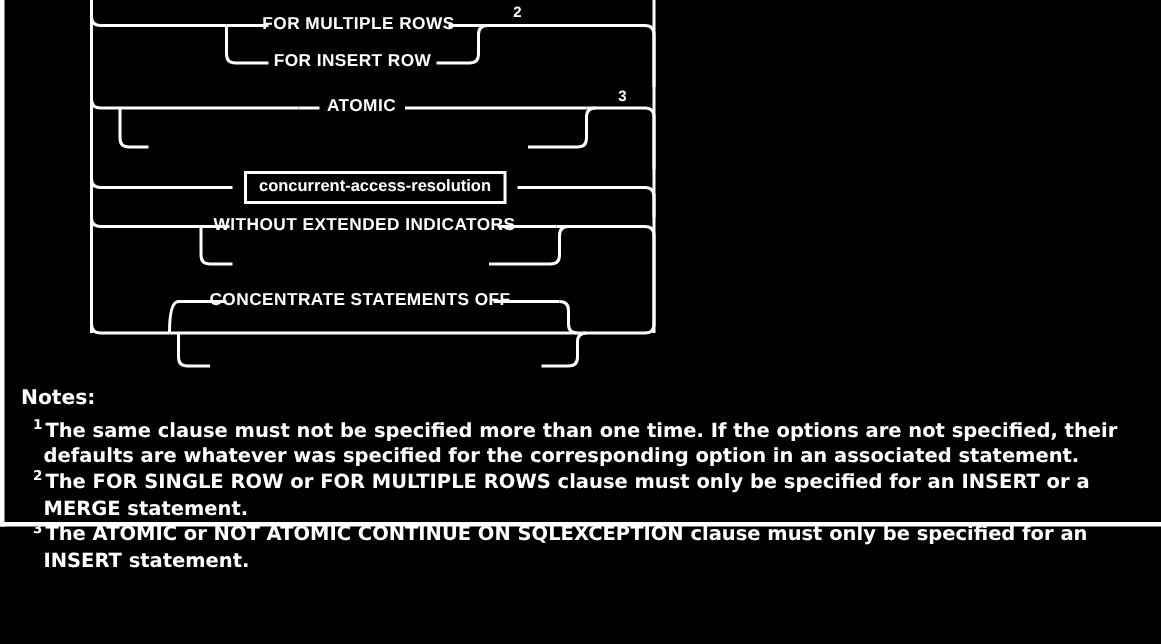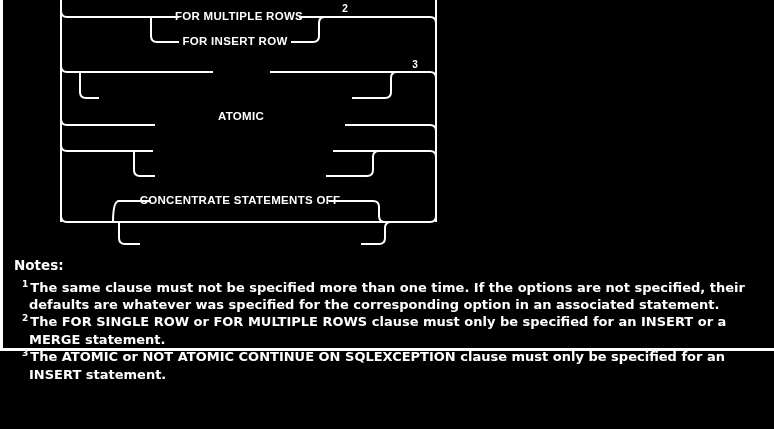--- a/index.html
+++ b/index.html
@@ -163,24 +163,26 @@
 
       <path d="M433,-6 L433,222" stroke-width="2"></path>
 
       <path d="M58,-6 L433,-6" stroke-width="2"></path>
     </svg>
 
     <div class="rr-label" style="left:236px; top:17px;">FOR MULTIPLE ROWS</div>
 
     <div class="rr-label" style="left:232px; top:42px;">FOR INSERT ROW</div>
 
-    <div class="rr-label" style="left:238px; top:72px;margin-top:45px;">ATOMIC</div>
-
-
-
+    <div class="rr-label" style="left:238px; top:72px;">ATOMIC</div>
+
+
+    <div class="rr-nonterm" style="left:247px; top:125px;">concurrent-access-resolution</div>
+
+    <div class="rr-label" style="left:240px; top:151px;">WITHOUT EXTENDED INDICATORS</div>
 
 
     <div class="rr-label" style="left:237px; top:201px;">CONCENTRATE STATEMENTS OFF</div>
 
 
     <div class="rr-sup" style="left:342px; top:9px;">2</div>
 
     <div class="rr-sup" style="left:412px; top:65px;">3</div>
 
   </div>

